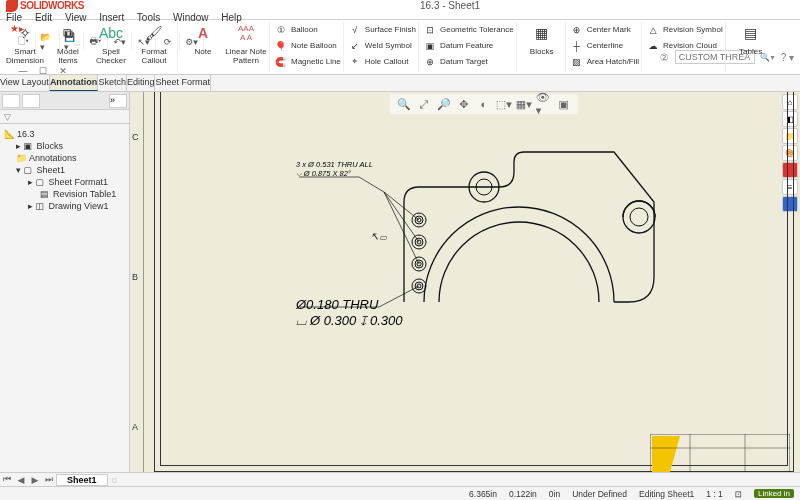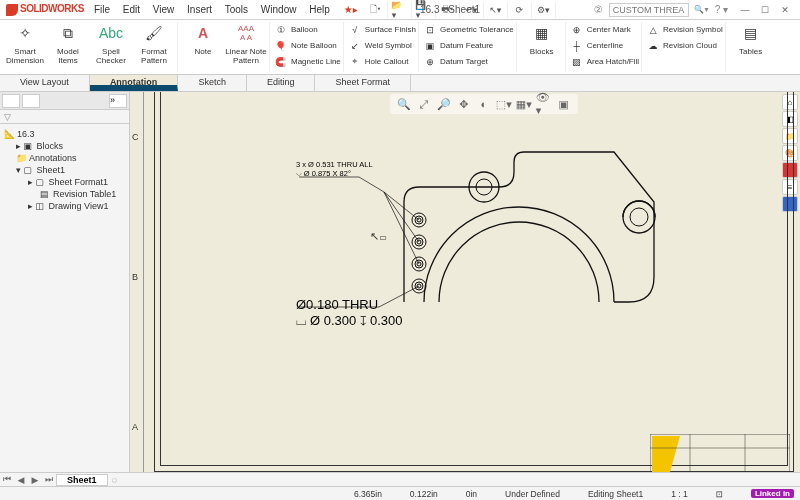--- a/index.html
+++ b/index.html
@@ -1,19 +1,19 @@
 <!DOCTYPE html>
 <html><head>
 <meta charset="utf-8">
 <style>
 * { margin:0; padding:0; box-sizing:border-box; font-family:"Segoe UI",Arial,sans-serif; }
 body { width:800px; height:500px; overflow:hidden; background:#eeebda; position:relative; }
 
 
-.titlebar { height:20px; background:#fff; display:flex; align-items:center; padding:0 6px; font-size:10px; border-bottom:1px solid #d0d0d0; }
+.titlebar { height:20px; background:#fff; display:flex; padding:0 6px; font-size:10px; border-bottom:1px solid #d0d0d0;flex-direction:column; }
 .titlebar .logo { color:#da3c2a; font-weight:bold; font-size:10px; margin-right:10px; letter-spacing:-0.5px; }
 .titlebar .logo-icon { display:inline-block; width:12px; height:12px; background:#da3c2a; border-radius:2px 0 6px 0; margin-right:2px; vertical-align:middle; }
 .titlebar .menus span { margin-right:10px; color:#333; cursor:pointer; }
 .titlebar .toolbar-quick { margin-left:10px; display:flex; gap:4px; align-items:center; }
 .titlebar .toolbar-quick .qbtn { width:20px; height:16px; display:flex; align-items:center; justify-content:center; font-size:9px; color:#555; border-right:1px solid #eee; padding-right:4px; }
 .titlebar .doc-title { margin-left:auto; margin-right:auto; position:absolute; left:50%; transform:translateX(20px); color:#555; }
 .titlebar .search-area { margin-left:auto; display:flex; align-items:center; gap:6px; }
 .titlebar .search-area input { width:80px; font-size:9px; border:1px solid #ccc; padding:1px 3px; }
 .titlebar .winbtns { display:flex; gap:2px; margin-left:8px; }
 .titlebar .winbtns span { width:18px; height:14px; display:flex; align-items:center; justify-content:center; color:#666; font-size:9px; }
@@ -22,22 +22,22 @@
 .ribbon { background:#fff; height:55px; display:flex; border-bottom:1px solid #ccc; padding:2px 4px; gap:2px; }
 .ribbon-big { display:flex; flex-direction:column; align-items:center; width:42px; font-size:8px; color:#333; text-align:center; line-height:1.1; }
 .ribbon-big .icn { width:24px; height:24px; margin-bottom:2px; display:flex; align-items:center; justify-content:center; font-size:14px; }
 .ribbon-row { display:flex; flex-direction:column; gap:1px; }
 .ribbon-small { display:flex; align-items:center; font-size:8px; color:#333; gap:3px; height:15px; }
 .ribbon-small .icn { width:14px; height:14px; display:flex; align-items:center; justify-content:center; font-size:9px; }
 .ribbon-flex { display:flex; gap:1px; }
 
 
 .tabstrip { height:17px; background:#f4f4f4; display:flex; border-bottom:1px solid #ccc; font-size:9px; }
-.tabstrip .tab { padding:2px 20px; border-right:1px solid #ccc; color:#333; cursor:pointer; }
-.tabstrip .tab.active { background:#eeebda; border-bottom:6px solid #0c4a6e; font-weight:bold; }
+.tabstrip .tab { padding:2px 0; border-right:1px solid #ccc; color:#333; cursor:pointer; }
+.tabstrip .tab.active { background:#eeebda; border-bottom:1px solid #0c4a6e; font-weight:bold; }
 
 
 .main { display:flex; height:calc(500px - 20px - 55px - 17px - 14px - 14px); }
 .sidepanel { width:130px; background:#f4f4f4; border-right:1px solid #ccc; display:flex; flex-direction:column; font-size:9px; }
 .sidepanel .sphead { height:18px; background:#e8e8e8; display:flex; gap:2px; padding:2px; border-bottom:1px solid #ccc; }
 .sidepanel .sphead .spbtn { width:18px; height:14px; border:1px solid #ccc; background:#fff; }
 .sidepanel .tree { padding:4px; }
 .sidepanel .tree .node { padding:1px 0 1px 10px; display:flex; align-items:center; gap:3px; color:#333; }
 .sidepanel .tree .node .ticn { width:10px; height:10px; display:inline-block; }
 .sidepanel .tree .node1 { padding-left:0; }
@@ -53,34 +53,34 @@
 .sheet-inner { position:absolute; left:5px; top:5px; right:5px; bottom:5px; border:1px solid #333; }
 
 .view-toolbar { position:absolute; top:2px; left:50%; transform:translateX(-40%); display:flex; gap:4px; background:rgba(255,255,255,0.5); padding:2px 6px; border-radius:3px; font-size:11px; color:#666; }
 .view-toolbar span { width:16px; height:16px; display:flex; align-items:center; justify-content:center; }
 .rtb { position:absolute; right:2px; top:2px; display:flex; flex-direction:column; gap:1px; }
 .rtb .rb { width:16px; height:16px; border:1px solid #ccc; background:#fff; border-radius:2px; font-size:8px; display:flex; align-items:center; justify-content:center; }
 .rtb .rb.red { background:#d33; }
 .rtb .rb.blue { background:#36c; }
 
 
-.drawing { position:absolute; left:220px; top:50px; }
+.drawing { position:absolute; left:220px; top:50px;font-style:italic; }
 .drawing svg { overflow:visible; }
 
 .watermark { position:absolute; left:190px; top:150px; font-size:28px; font-weight:bold; color:#f0d000; opacity:0.85; pointer-events:none; letter-spacing:1px; font-family:Arial; }
 
 
 .sheettabs { height:14px; background:#f4f4f4; border-top:1px solid #ccc; display:flex; font-size:9px; align-items:center; }
 .sheettabs .navbtn { width:14px; text-align:center; color:#666; }
 .sheettabs .stab { padding:0 10px; background:#fff; border:1px solid #ccc; font-weight:bold; }
 
 
-.statusbar { height:14px; background:#f4f4f4; border-top:1px solid #ccc; display:flex; font-size:8.5px; align-items:center; padding:0 6px; color:#333; gap:28px; }
+.statusbar { height:14px; background:#f4f4f4; border-top:1px solid #ccc; display:flex; font-size:8.5px; align-items:center; padding:0 6px; color:#333; gap:12px; }
 .statusbar .spacer { flex:1; }
-.statusbar .brand { background:#a21caf; color:#fff; padding:0 4px; margin-left:auto; border-radius:2px; font-size:8px;font-weight:bold;}
+.statusbar .brand { background:#4d7c0f; color:#fff; padding:0 4px; margin-left:auto; border-radius:2px; font-size:8px;}
 
 .title-block { position:absolute; right:10px; bottom:-2px; top:auto; }
 </style>
 </head>
 <body>
 
 <div class="titlebar">
   <span class="logo"><span class="logo-icon"></span><span>SOLIDWORKS</span></span>
   <span class="menus">
     <span>File</span>
@@ -125,21 +125,21 @@
     <div class="ribbon-big">
         <span class="icn">⧉</span>
         <span>Model Items</span>
       </div>
     <div class="ribbon-big">
         <span class="icn" style="color:#3a7">Abc</span>
         <span>Spell Checker</span>
       </div>
     <div class="ribbon-big">
         <span class="icn">🖌</span>
-        <span>Format Pattern</span>
+        <span>Format Callout</span>
       </div>
   </div>
   <div class="ribbon-flex" style="border-left:1px solid #eee;padding-left:4px">
     <div class="ribbon-big">
         <span class="icn" style="color:#c55;font-weight:bold">A</span>
         <span>Note</span>
       </div>
     <div class="ribbon-big">
         <span class="icn" style="font-size:8px;color:#c55">AAA<br>A A</span>
         <span>Linear Note Pattern</span>

